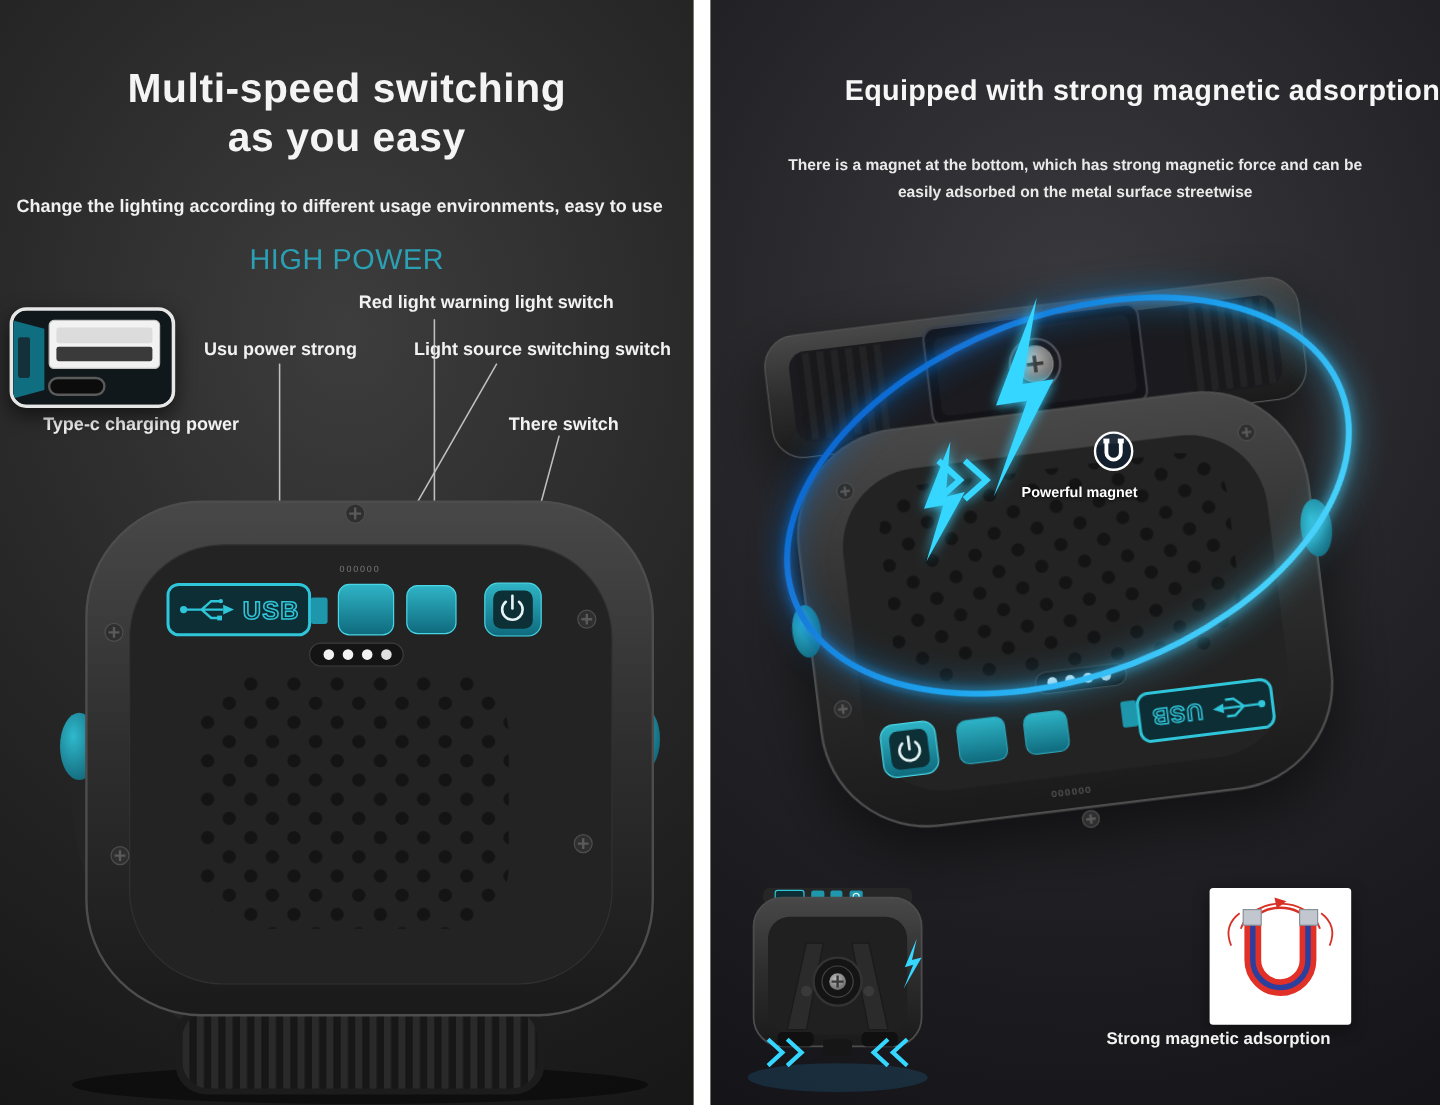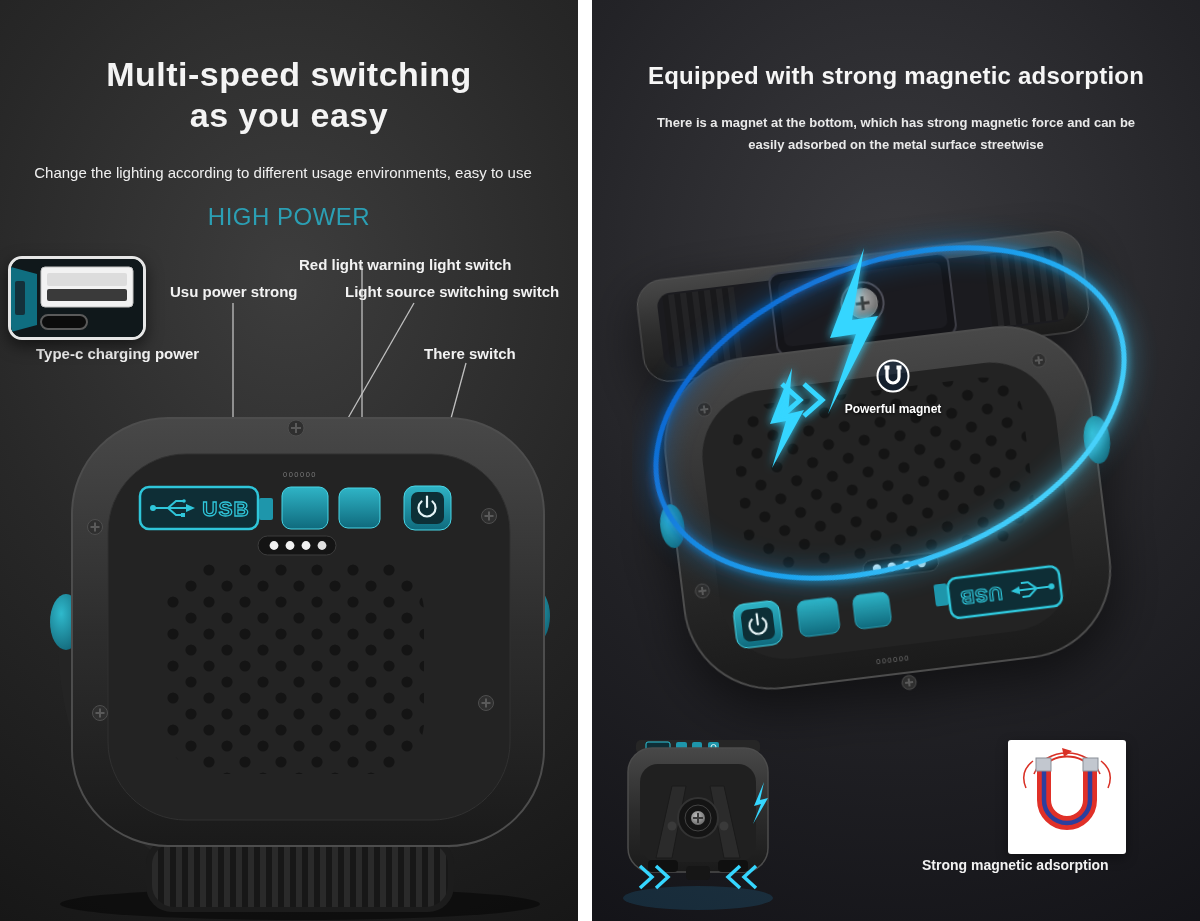--- a/index.html
+++ b/index.html
@@ -5,51 +5,51 @@
   *{margin:0;padding:0;box-sizing:border-box}
   html,body{width:1200px;height:921px;background:#ffffff;font-family:"Liberation Sans",sans-serif;overflow:hidden}
   .stage{position:relative;width:1200px;height:921px;background:#fef9c3}
   .abs{position:absolute}
   .panel{position:absolute;top:0;height:921px;overflow:hidden}
   .panel-left{left:0;width:578px;background:radial-gradient(130% 95% at 50% 30%, #3d3d3d 0%, #282828 42%, #101010 100%)}
   .panel-right{left:592px;width:608px;background:radial-gradient(130% 95% at 50% 28%, #3a3a3e 0%, #232327 45%, #0e0e13 100%)}
   .divider{left:578px;top:0;width:14px;height:921px;background:#ffffff}
 
   .l-title{left:0;top:54px;width:578px;text-align:center;color:#f4f4f4;font-size:34px;font-weight:700;line-height:41px;letter-spacing:.5px}
-  .l-desc{left:0;top:164px;width:566px;text-align:center;color:#f0f0f0;font-size:15px;font-weight:400}
+  .l-desc{left:0;top:164px;width:566px;text-align:center;color:#f0f0f0;font-size:15px;font-weight:700}
   .l-power{left:0;top:203px;width:578px;text-align:center;color:#2b9fb4;font-size:24px;font-weight:500;letter-spacing:.5px}
   .callout{color:#f2f2f2;font-size:15px;font-weight:700;white-space:nowrap}
 
   .usb-inset{left:8px;top:256px;width:138px;height:84px;border:3px solid #e6e6e6;border-radius:14px;background:#0c1416;overflow:hidden;box-shadow:0 6px 16px rgba(0,0,0,.55)}
 
-  .r-title{left:0;top:62px;width:608px;text-align:center;color:#f6f6f6;font-size:24px;font-weight:700;letter-spacing:.2px}
-  .r-desc{left:0;top:112px;width:608px;text-align:center;color:#e9e9e9;font-size:13px;font-weight:700;line-height:22px}
+  .r-title{left:0;top:62px;width:608px;text-align:right;color:#f6f6f6;font-size:24px;font-weight:700;letter-spacing:.2px}
+  .r-desc{left:0;top:127px;width:608px;text-align:center;color:#e9e9e9;font-size:13px;font-weight:700;line-height:22px}
   .glow{left:70px;top:210px;width:460px;height:420px;background:radial-gradient(closest-side, rgba(28,120,210,.30), rgba(28,120,210,0) 72%)}
   .product-right-svg{filter:drop-shadow(0 18px 26px rgba(0,0,0,.55));transform:rotate(-7deg)}
-  .magnet-badge{left:246px;top:356px;width:110px;text-align:center}
+  .magnet-badge{left:246px;top:356px;width:110px;text-align:right}
   .magnet-badge-label{margin-top:2px;color:#ffffff;font-size:12px;font-weight:600;text-shadow:0 1px 3px rgba(0,0,0,.8)}
   .magnet-card{left:416px;top:740px;width:118px;height:114px;background:#ffffff;border-radius:3px;box-shadow:0 4px 12px rgba(0,0,0,.4)}
   .r-caption{left:330px;top:857px;width:256px;text-align:left;color:#f2f2f2;font-size:14px;font-weight:700}
 </style>
 </head>
 <body>
 
 <div class="stage">
   <div class="abs divider"></div>
 
   <div class="panel panel-left">
 
     <div class="abs l-title">
       <div>Multi-speed switching</div>
       <div>as you easy</div>
     </div>
     <div class="abs l-desc">Change the lighting according to different usage environments, easy to use</div>
     <div class="abs l-power">HIGH POWER</div>
 
-    <div class="abs callout" style="left:299px;top:256px">Red light warning light switch</div>
+    <div class="abs callout" style="left:299px;top:244px">Red light warning light switch</div>
     <div class="abs callout" style="left:170px;top:283px">Usu power strong</div>
     <div class="abs callout" style="left:345px;top:283px">Light source switching switch</div>
     <div class="abs callout" style="left:36px;top:345px">Type-c charging power</div>
     <div class="abs callout" style="left:424px;top:345px">There switch</div>
 
     <svg class="abs" style="left:0;top:0" width="578" height="921">
       <g stroke="#d8d8d8" stroke-width="1.3" opacity=".85" fill="none">
         <path d="M 233,303 V 484"></path>
         <path d="M 362,266 V 484"></path>
         <path d="M 414,303 L 312,481"></path>

